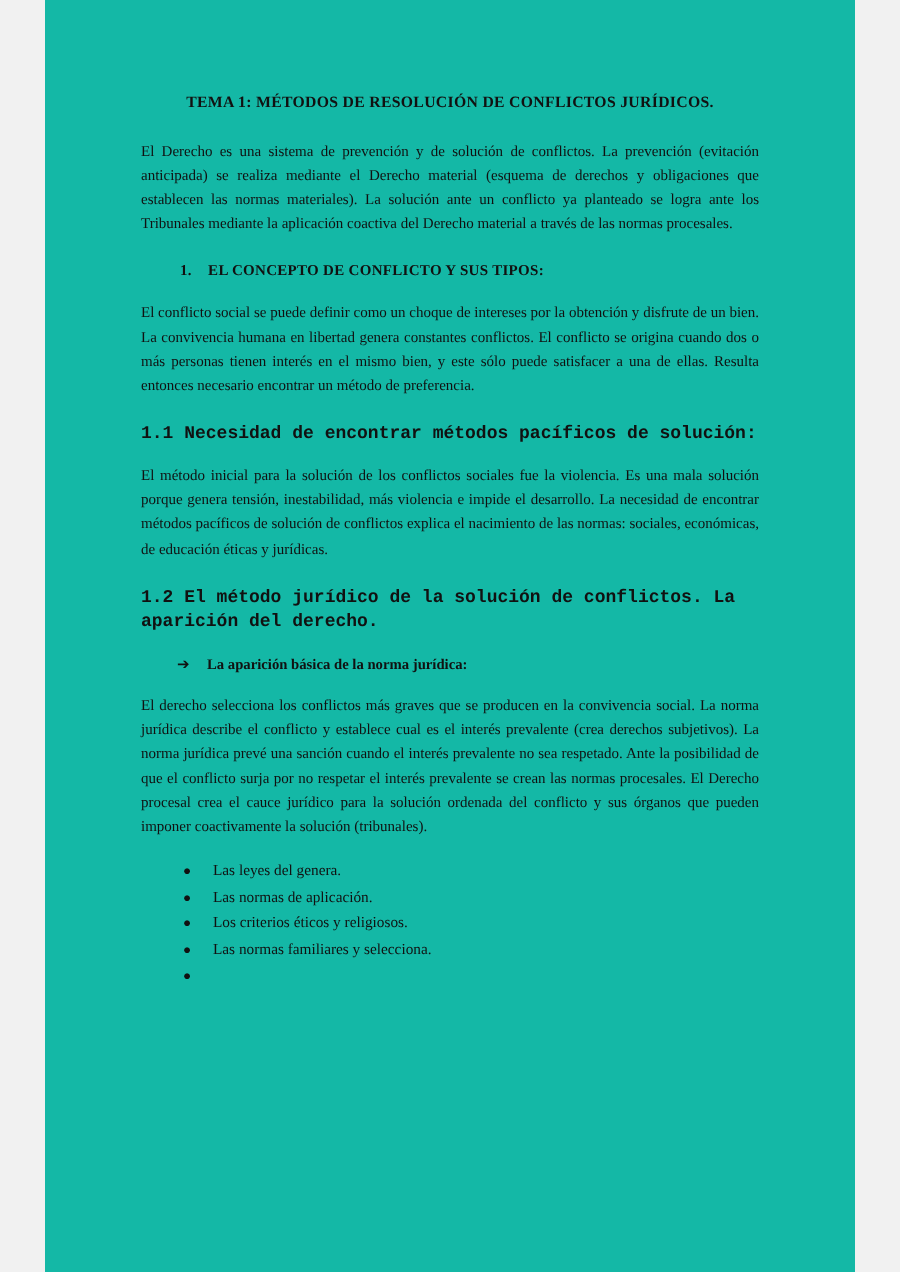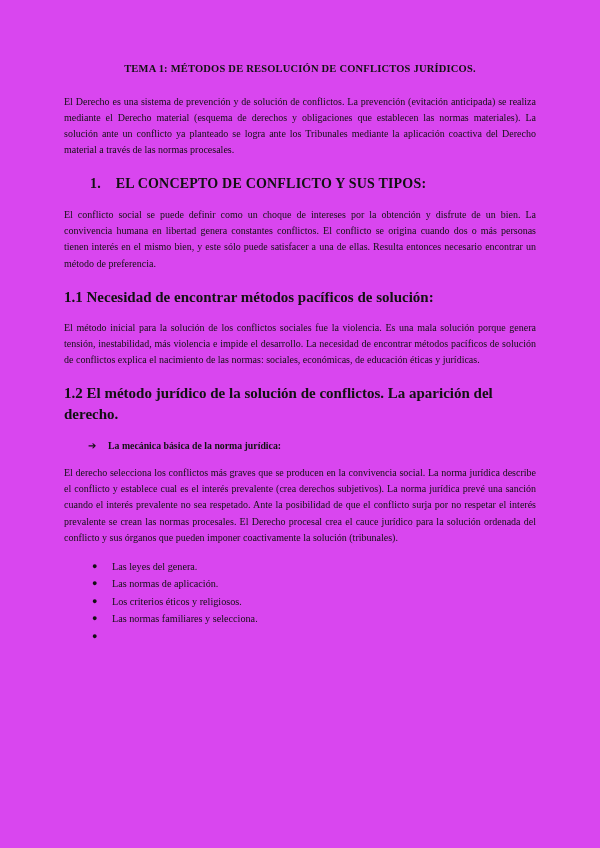--- a/index.html
+++ b/index.html
@@ -1,23 +1,23 @@
 <!DOCTYPE html>
 <html><head>
 <meta charset="utf-8">
 <style>
   html, body {
     margin: 0;
     padding: 0;
     background: #f1f1f1;
   }
   .page {
-    width: 600px;
+    width: 540px;
     height: 848px;
-    background: #d946ef;
+    background: #14b8a6;
     margin: 0 auto;
     position: relative;
     box-sizing: border-box;
     padding: 62px 64px 40px 64px;
     font-family: "Liberation Serif", serif;
     color: #111111;
     overflow: hidden;
   }
   .doc-title {
     font-size: 10.5px;
@@ -28,32 +28,33 @@
     line-height: 1.3;
   }
   p.body-text {
     font-size: 10px;
     line-height: 1.62;
     text-align: justify;
     margin: 0 0 13px 0;
     text-indent: 0;
   }
   .section-heading {
-    font-size: 14px;
+    font-size: 10px;
     font-weight: bold;
     margin: 16px 0 13px 0;
     padding-left: 26px;
     line-height: 1.4;
     letter-spacing: 0.2px;
   }
   .sub-heading {
-    font-size: 15px;
+    font-size: 12px;
     font-weight: bold;
     margin: 15px 0 12px 0;
     line-height: 1.4;
+    font-family: Liberation Mono, monospace;
   }
   .arrow-heading {
     font-size: 9.8px;
     font-weight: bold;
     margin: 14px 0 12px 0;
     padding-left: 44px;
     position: relative;
     line-height: 1.4;
   }
   .arrow-heading .arrow-glyph {
@@ -101,21 +102,21 @@
   <p class="body-text">El conflicto social se puede definir como un choque de intereses por la obtención y disfrute de un bien. La convivencia humana en libertad genera constantes conflictos. El conflicto se origina cuando dos o más personas tienen interés en el mismo bien, y este sólo puede satisfacer a una de ellas. Resulta entonces necesario encontrar un método de preferencia.</p>
 
   <div class="sub-heading">1.1 Necesidad de encontrar métodos pacíficos de solución:</div>
 
   <p class="body-text">El método inicial para la solución de los conflictos sociales fue la violencia. Es una mala solución porque genera tensión, inestabilidad, más violencia e impide el desarrollo. La necesidad de encontrar métodos pacíficos de solución de conflictos explica el nacimiento de las normas: sociales, económicas, de educación éticas y jurídicas.</p>
 
   <div class="sub-heading">1.2 El método jurídico de la solución de conflictos. La aparición del derecho.</div>
 
   <div class="arrow-heading">
     <span class="arrow-glyph">➔</span>
-    <span>La mecánica básica de la norma jurídica:</span>
+    <span>La aparición básica de la norma jurídica:</span>
   </div>
 
   <p class="body-text">El derecho selecciona los conflictos más graves que se producen en la convivencia social. La norma jurídica describe el conflicto y establece cual es el interés prevalente (crea derechos subjetivos). La norma jurídica prevé una sanción cuando el interés prevalente no sea respetado. Ante la posibilidad de que el conflicto surja por no respetar el interés prevalente se crean las normas procesales. El Derecho procesal crea el cauce jurídico para la solución ordenada del conflicto y sus órganos que pueden imponer coactivamente la solución (tribunales).</p>
 
 
 
   <ul class="bullets">
     <li>
       <span class="dot">●</span>
       <span>Las leyes del genera.</span>

